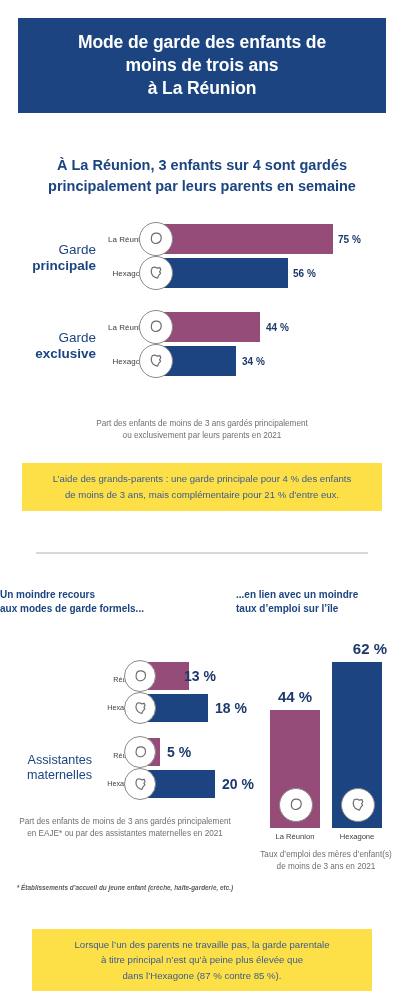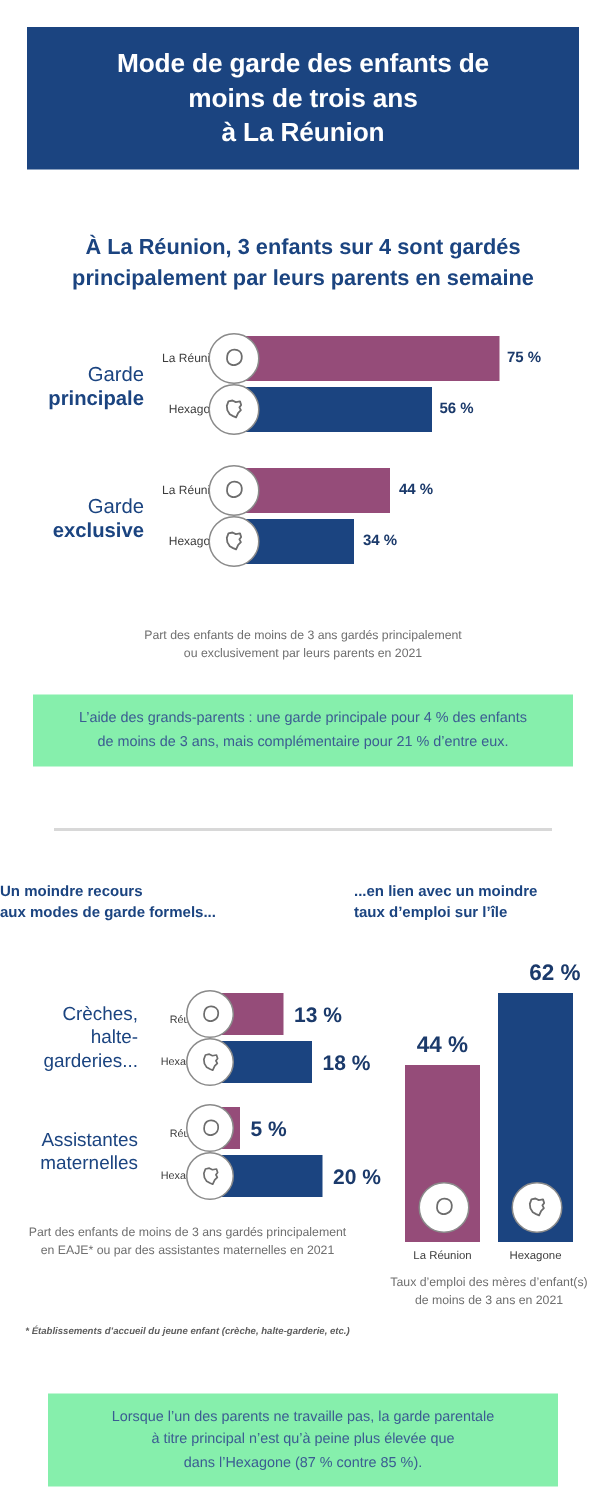--- a/index.html
+++ b/index.html
@@ -66,21 +66,21 @@
     display:flex; align-items:center; justify-content:center; z-index:3;
   }
   .circ svg{display:block;}
 
   
   .note{
     position:absolute; left:0; width:404px; text-align:center;
     color:#6f6f6f; font-size:8.2px; line-height:1.5;
   }
   .callout{
-    position:absolute; background:#86efac;
+    position:absolute; background:#fde047;
     color:#3B5C92; font-size:9.6px; line-height:1.62; text-align:center;
     display:flex; align-items:center; justify-content:center;
     box-sizing:border-box; padding:8px 10px;
   }
   .divider{
     position:absolute; left:36px; top:552px; width:332px; height:1.5px;
     background:#d8d8d8;
   }
 
   
@@ -239,39 +239,32 @@
     </div>
     <div class="lhead right">
       <div>...en lien avec un moindre</div>
       <div>taux d’emploi sur l’île</div>
     </div>
   </div>
 
   <div class="lchart">
 
     <div class="lgroup">
-      <div class="lgroup-label">
-        <div>
-          <div>Crèches,</div>
-          <div>halte-</div>
-          <div>garderies...</div>
-        </div>
-      </div>
       <div class="lrow r1">
         <span class="lrow-name">
           <span>La</span><br>
           <span>Réunion</span>
         </span>
         <div class="lbar" style="width:48px;background:#954C79;"></div>
         <div class="lcirc">
           <svg width="21" height="21" viewBox="0 0 22 22">
               <path d="M6.5 9.2 C6.8 6.6 9 5 11.4 5.1 C14 5.2 16 6.9 16.2 9.3 C16.4 11.8 15 14.2 12.6 15.1 C10.2 16 7.6 15 6.7 12.9 C6.2 11.7 6.3 10.3 6.5 9.2 Z" fill="none" stroke="#6d6d6d" stroke-width="1.2"></path>
             </svg>
         </div>
-        <span class="lbar-val" style="left:100px;">13 %</span>
+        <span class="lbar-val" style="left:88px;">13 %</span>
       </div>
       <div class="lrow r2">
         <span class="lrow-name">
           <span>Hexagone</span>
         </span>
         <div class="lbar" style="width:67px;background:#1B4480;"></div>
         <div class="lcirc">
           <svg width="21" height="21" viewBox="0 0 22 22">
               <path d="M7.3 5.6 L10 5 L12.2 6.1 L15 5.6 L15.8 8 L14.6 9.6 L15.6 11.4 L13.8 13.2 L12.4 16.2 L10.4 15.4 L8.2 14.2 L6.6 11.6 L6.2 8.6 Z" fill="none" stroke="#6d6d6d" stroke-width="1.2" stroke-linejoin="round"></path>
             </svg>

